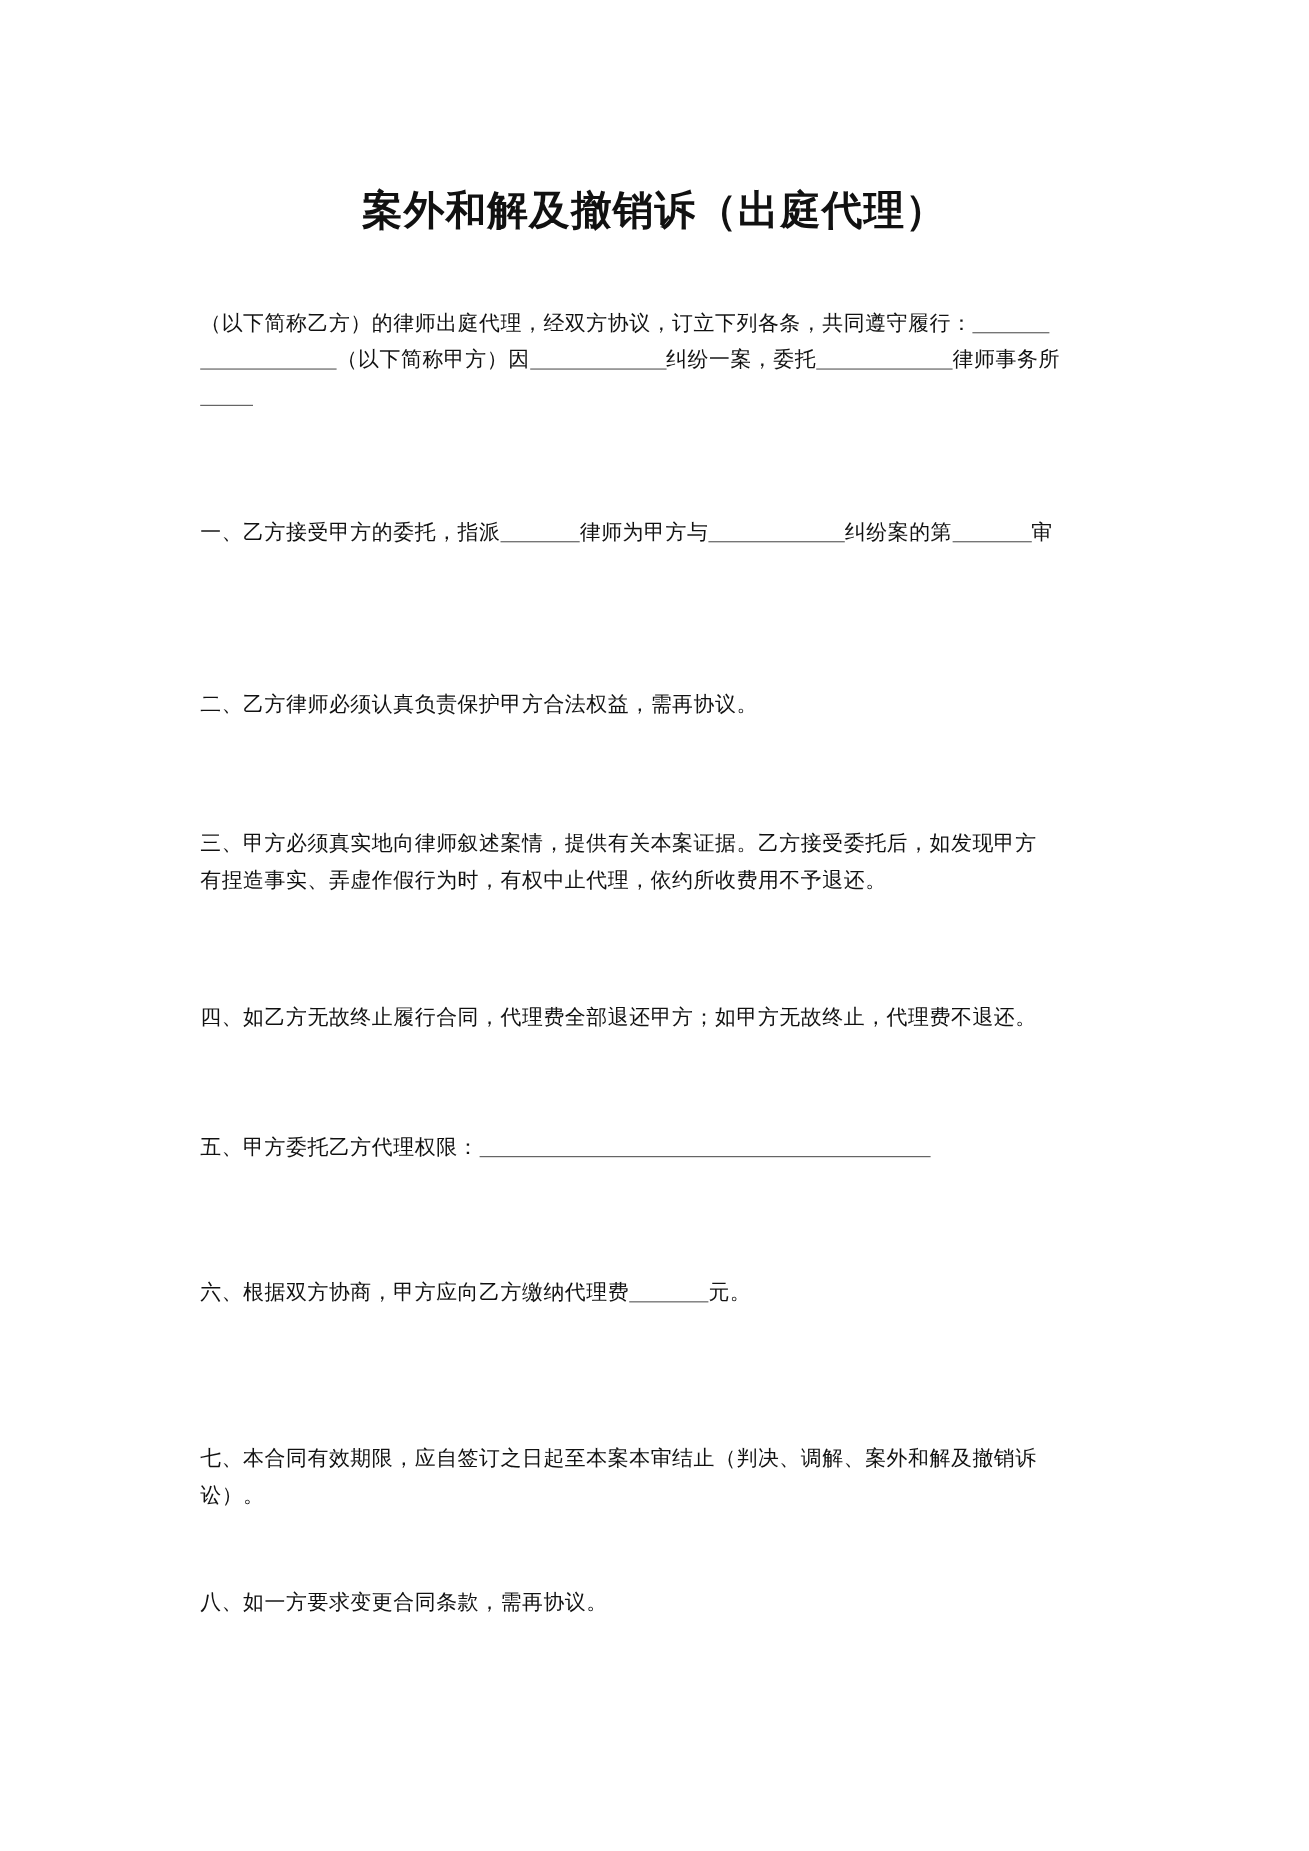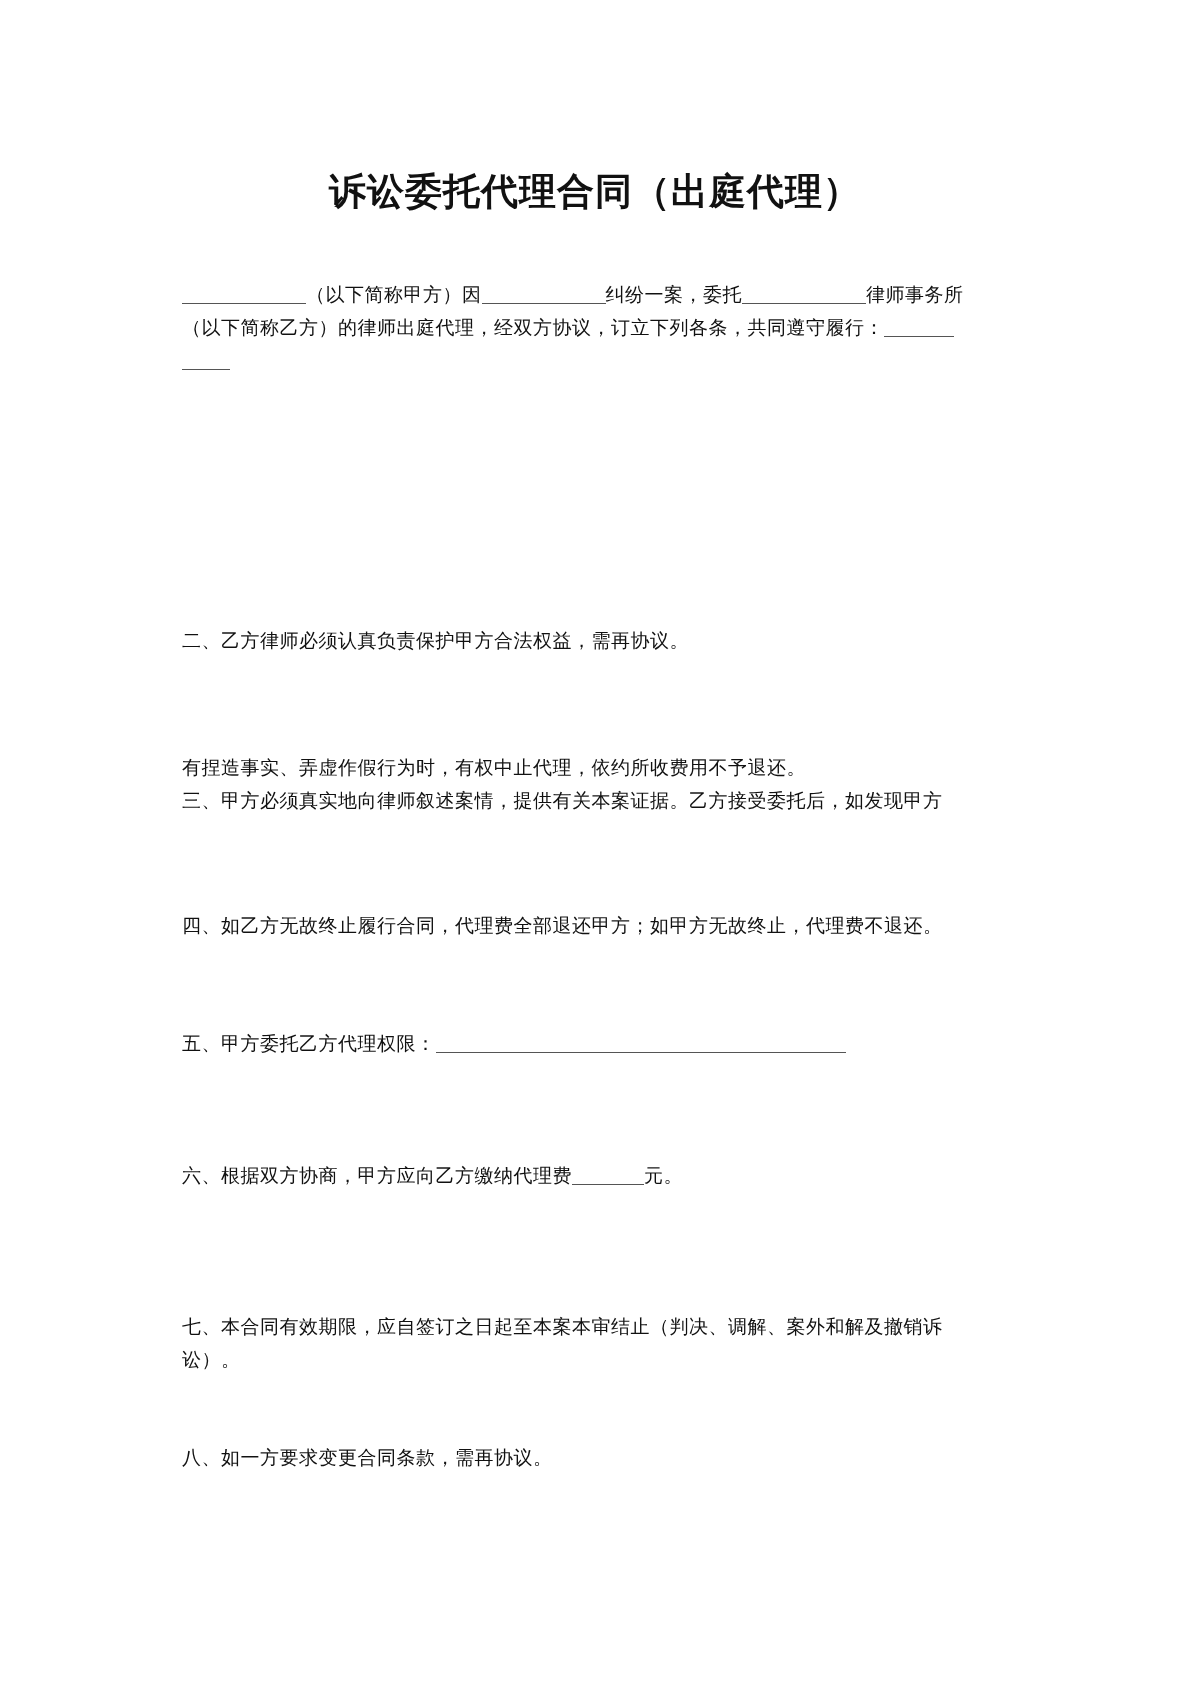--- a/index.html
+++ b/index.html
@@ -11,44 +11,47 @@
   .para { position:absolute; left:182px; width:836px; font-size:19px; line-height:33px;
           text-align:justify; letter-spacing:0.5px; }
   .blank { display:inline-block; border-bottom:1px solid #555; height:20px; vertical-align:baseline; margin-bottom:-3px; }
   .bl-l { width:124px; } .bl-m { width:72px; } .bl-xl { width:410px; }
   .bl-tail1 { width:70px; } .bl-tail2 { width:48px; }
   .line { display:block; white-space:nowrap; }
 </style>
 </head>
 <body>
 
-<div class="title">诉讼委托代理合同（出庭代理）</div>
+<div class="title">案外和解及撤销诉（出庭代理）</div>
 
 <div class="para" style="top:278px;">
   <span class="line">
-    <span class="blank bl-l"></span><span>（以下简称甲方）因</span><span class="blank bl-l"></span><span>纠纷一案，委托</span><span class="blank bl-l"></span><span>律师事务所</span>
+    <span>（以下简称乙方）的律师出庭代理，经双方协议，订立下列各条，共同遵守履行：</span><span class="blank bl-tail1"></span>
   </span>
   <span class="line">
-    <span>（以下简称乙方）的律师出庭代理，经双方协议，订立下列各条，共同遵守履行：</span><span class="blank bl-tail1"></span>
+    <span class="blank bl-l"></span><span>（以下简称甲方）因</span><span class="blank bl-l"></span><span>纠纷一案，委托</span><span class="blank bl-l"></span><span>律师事务所</span>
   </span>
   <span class="line">
     <span class="blank bl-tail2"></span>
   </span>
 </div>
 
 <div class="para" style="top:468px;">
+  <span class="line">
+    <span>一、乙方接受甲方的委托，指派</span><span class="blank bl-m"></span><span>律师为甲方与</span><span class="blank bl-l"></span><span>纠纷案的第</span><span class="blank bl-m"></span><span>审</span>
+  </span>
 </div>
 
 <div class="para" style="top:624px;">
   <span class="line">二、乙方律师必须认真负责保护甲方合法权益，需再协议。</span>
 </div>
 
 <div class="para" style="top:751px;">
+  <span class="line">三、甲方必须真实地向律师叙述案情，提供有关本案证据。乙方接受委托后，如发现甲方</span>
   <span class="line">有捏造事实、弄虚作假行为时，有权中止代理，依约所收费用不予退还。</span>
-  <span class="line">三、甲方必须真实地向律师叙述案情，提供有关本案证据。乙方接受委托后，如发现甲方</span>
 </div>
 
 <div class="para" style="top:909px;">
   <span class="line">四、如乙方无故终止履行合同，代理费全部退还甲方；如甲方无故终止，代理费不退还。</span>
 </div>
 
 <div class="para" style="top:1027px;">
   <span class="line">
     <span>五、甲方委托乙方代理权限：</span><span class="blank bl-xl"></span>
   </span>

